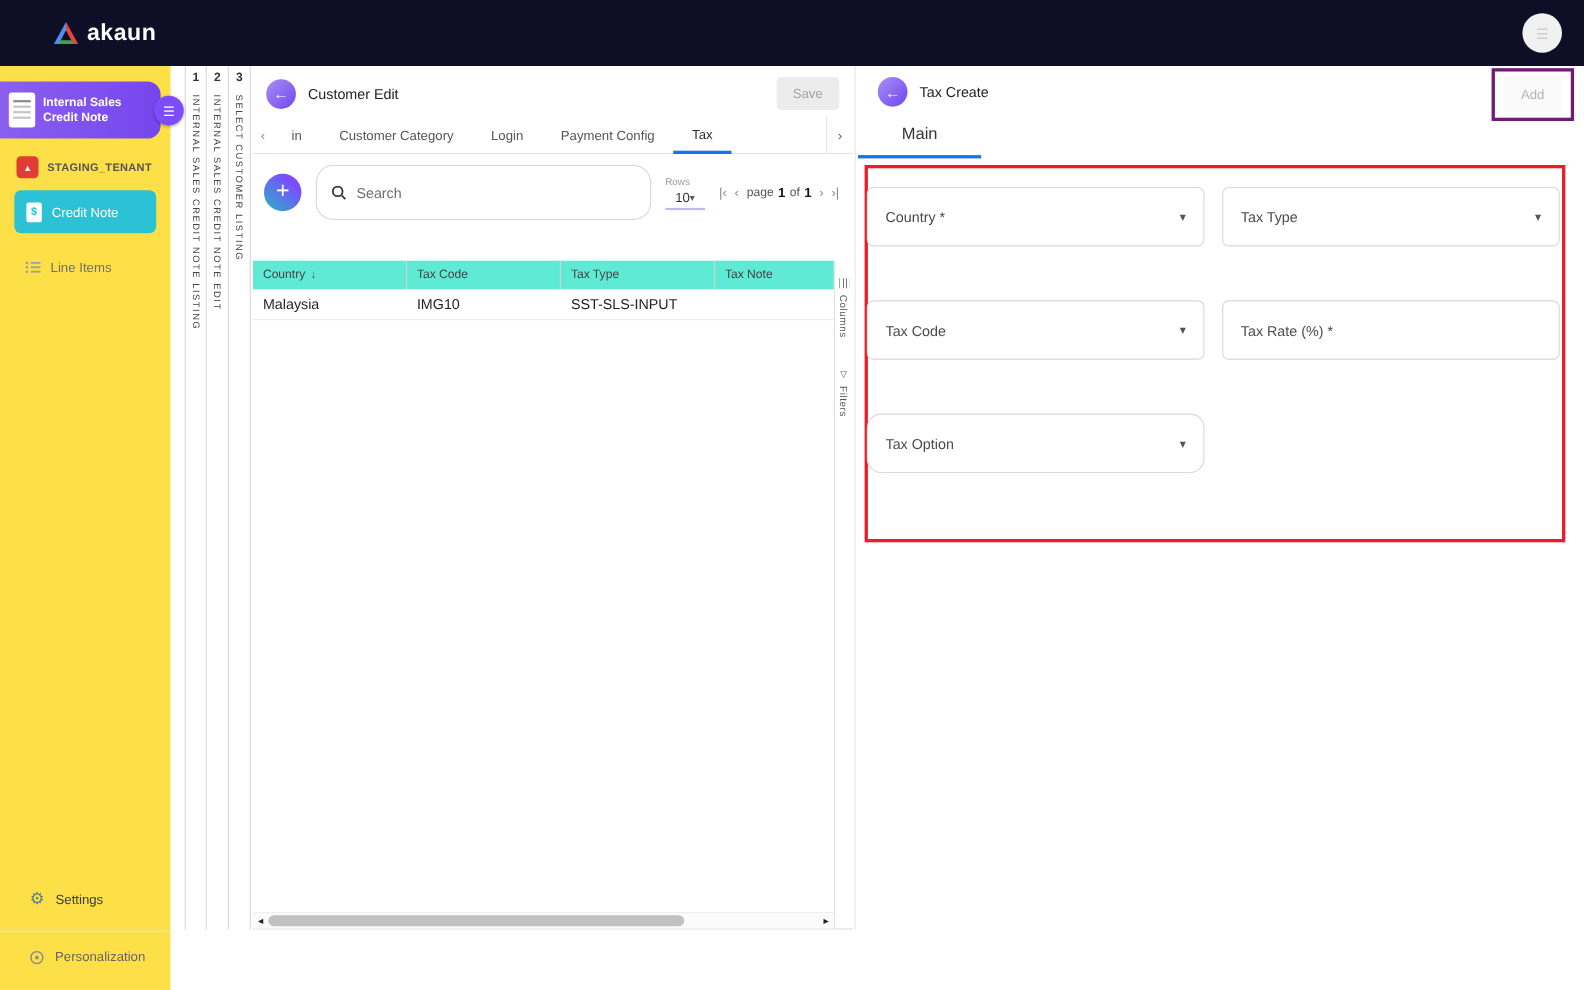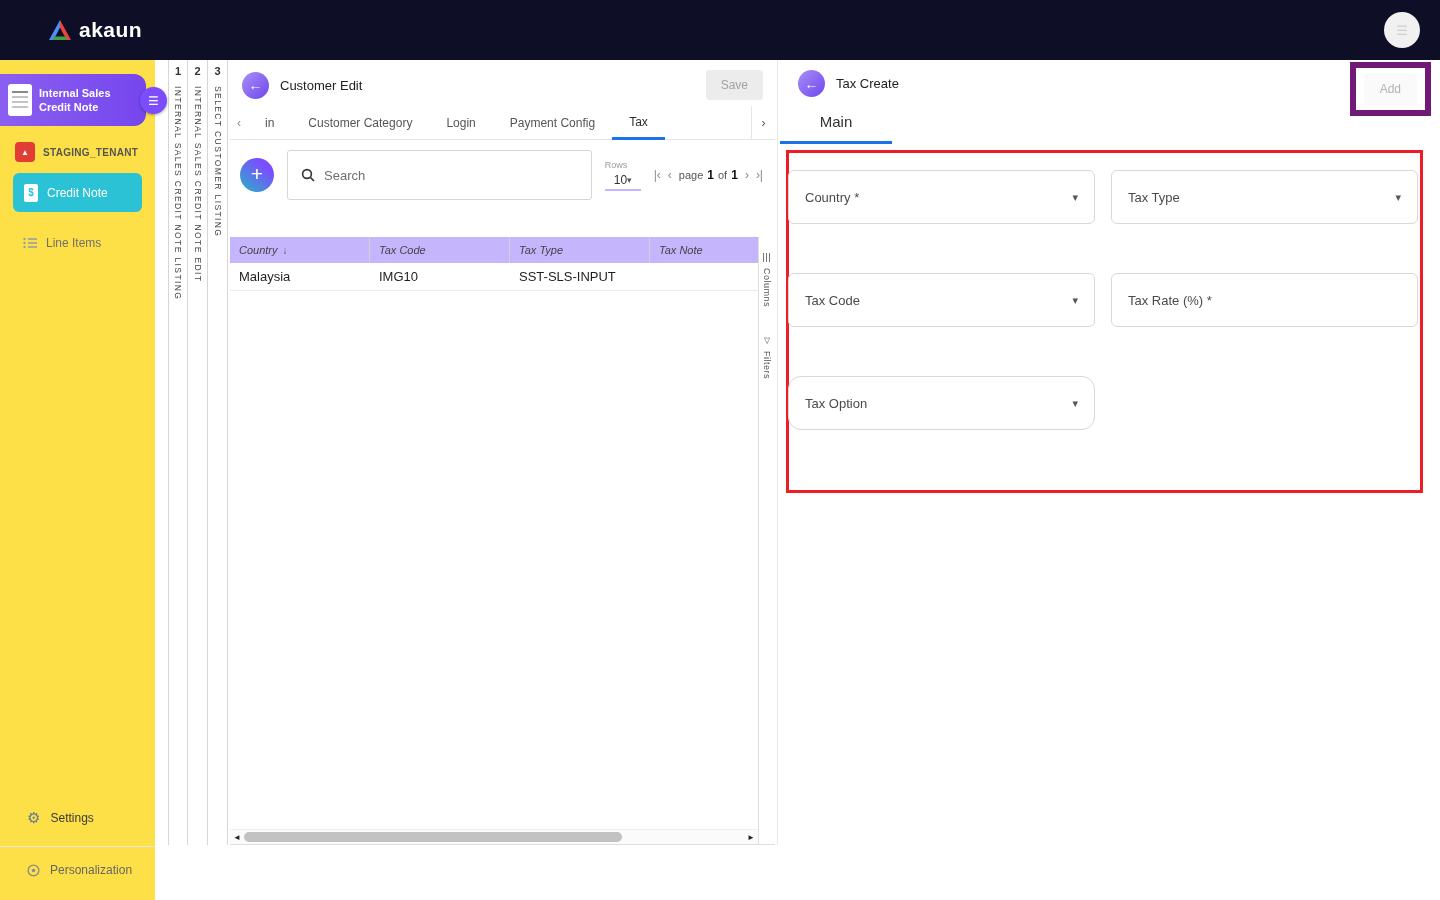--- a/index.html
+++ b/index.html
@@ -69,39 +69,39 @@
   .tab-scroll-left{width:18px;display:flex;align-items:center;justify-content:center;
     color:#888;cursor:pointer;}
   .cp-tab{display:flex;align-items:center;padding:0 17px;cursor:pointer;white-space:nowrap;}
   .cp-tab.active{color:#2d2d2d;border-bottom:3px solid #1a73e8;margin-bottom:-1px;}
   .tab-scroll-right{margin-left:auto;width:24px;border-left:1px solid #e5e5e5;display:flex;
     align-items:center;justify-content:center;color:#555;cursor:pointer;}
   .cp-toolbar{display:flex;align-items:center;padding:10px 12px 10px 10px;gap:13px;}
   .plus-btn{width:34px;height:34px;border-radius:50%;flex:none;border:none;cursor:pointer;
     background:linear-gradient(40deg,#27b3c4,#7c4dff 75%);color:#fff;font-size:21px;
     display:flex;align-items:center;justify-content:center;padding-bottom:2px;}
-  .search-box{flex:1;max-width:350px;height:50px;border:1px solid #d6d6d6;border-radius:3px;
+  .search-box{flex:1;max-width:350px;height:50px;border:1px solid #d6d6d6;border-radius:16px;
     display:flex;align-items:center;padding:0 13px;gap:9px;background:#fff;}
   .search-box input{border:none;outline:none;font-size:13px;color:#333;width:100%;
     font-family:inherit;background:transparent;}
   .search-box input::placeholder{color:#6f6f6f;}
   .rows-box{display:flex;flex-direction:column;width:36px;flex:none;gap:3px;}
   .rows-caption{font-size:9px;color:#9b9b9b;}
   .rows-value{display:flex;align-items:center;justify-content:center;font-size:12px;
     color:#333;border-bottom:2px solid #c4b5fd;padding-bottom:2px;cursor:pointer;}
   .rows-value .caret{font-size:9px;color:#555;}
   .pager{display:flex;align-items:center;gap:7px;color:#8a8a8a;font-size:12px;flex:none;}
   .pager .pg-btn{cursor:pointer;}
   .pg-text{color:#555;font-size:11px;display:flex;gap:4px;align-items:center;}
   .pg-text b{color:#111;font-size:12px;}
   .cp-spacer{height:27px;}
   .cp-body{flex:1;display:flex;min-height:0;}
   .cp-table{flex:1;display:flex;flex-direction:column;min-width:0;}
-  .t-head{display:grid;grid-template-columns:140px 140px 140px 1fr;background:#c4b5fd;
-    height:26px;align-items:stretch;font-size:11px;color:#444;font-style:italic;}
+  .t-head{display:grid;grid-template-columns:140px 140px 140px 1fr;background:#5eead4;
+    height:26px;align-items:stretch;font-size:11px;color:#444;}
   .t-head>div{padding:0 9px;display:flex;align-items:center;gap:5px;cursor:pointer;
     border-right:1px solid #d3d3d3;}
   .t-head>div:last-child{border-right:none;}
   .sort-arrow{font-size:10px;color:#555;}
   .t-row{display:grid;grid-template-columns:140px 140px 140px 1fr;height:28px;
     align-items:center;font-size:13px;color:#1f1f1f;border-bottom:1px solid #ececec;cursor:pointer;}
   .t-row>div{padding:0 9px;overflow:hidden;white-space:nowrap;}
   .cp-scroll{height:15px;background:#fbfbfb;border-top:1px solid #efefef;position:relative;
     display:flex;align-items:center;margin-top:auto;}
   .scroll-arrow{width:14px;text-align:center;font-size:8px;color:#222;cursor:pointer;}
@@ -113,21 +113,21 @@
   .rail-item{display:flex;flex-direction:column;align-items:center;gap:6px;color:#555;cursor:pointer;}
   .rail-label{writing-mode:vertical-rl;font-size:9px;letter-spacing:.5px;color:#555;}
   .grip-icon{width:9px;height:9px;
     background:repeating-linear-gradient(90deg,#777 0 1px,transparent 1px 3px);}
   .funnel-icon{font-size:8px;color:#555;line-height:1;}
 
   
   .panel-tax{position:absolute;left:777px;top:60px;width:663px;height:785px;background:#fff;
     border-left:1px solid #e8e8e8;}
   .tp-header{display:flex;align-items:center;gap:11px;padding:10px 20px 6px;}
-  .add-annot{position:absolute;top:2px;right:9px;border:6px solid #701a75;padding:5px 8px;}
+  .add-annot{position:absolute;top:2px;right:9px;border:3px solid #701a75;padding:5px 8px;}
   .add-btn{background:#fafafa;border:none;color:#b3b3b3;font-size:12px;padding:9px 16px;
     border-radius:4px;cursor:pointer;}
   .tp-tab{margin:10px 0 0 2px;width:112px;text-align:center;font-size:15px;color:#333;
     padding-bottom:11px;border-bottom:3px solid #1a73e8;cursor:pointer;}
   .form-annot{position:absolute;left:8px;top:90px;width:637px;height:343px;
     border:3px solid #ee1c25;pointer-events:none;}
   .field{position:absolute;width:307px;height:54px;border:1px solid #d8d8d8;border-radius:6px;
     display:flex;align-items:center;padding:0 16px;font-size:13px;color:#4a4a4a;background:#fff;
     cursor:pointer;}
   .field .caret{margin-left:auto;color:#555;font-size:11px;}

